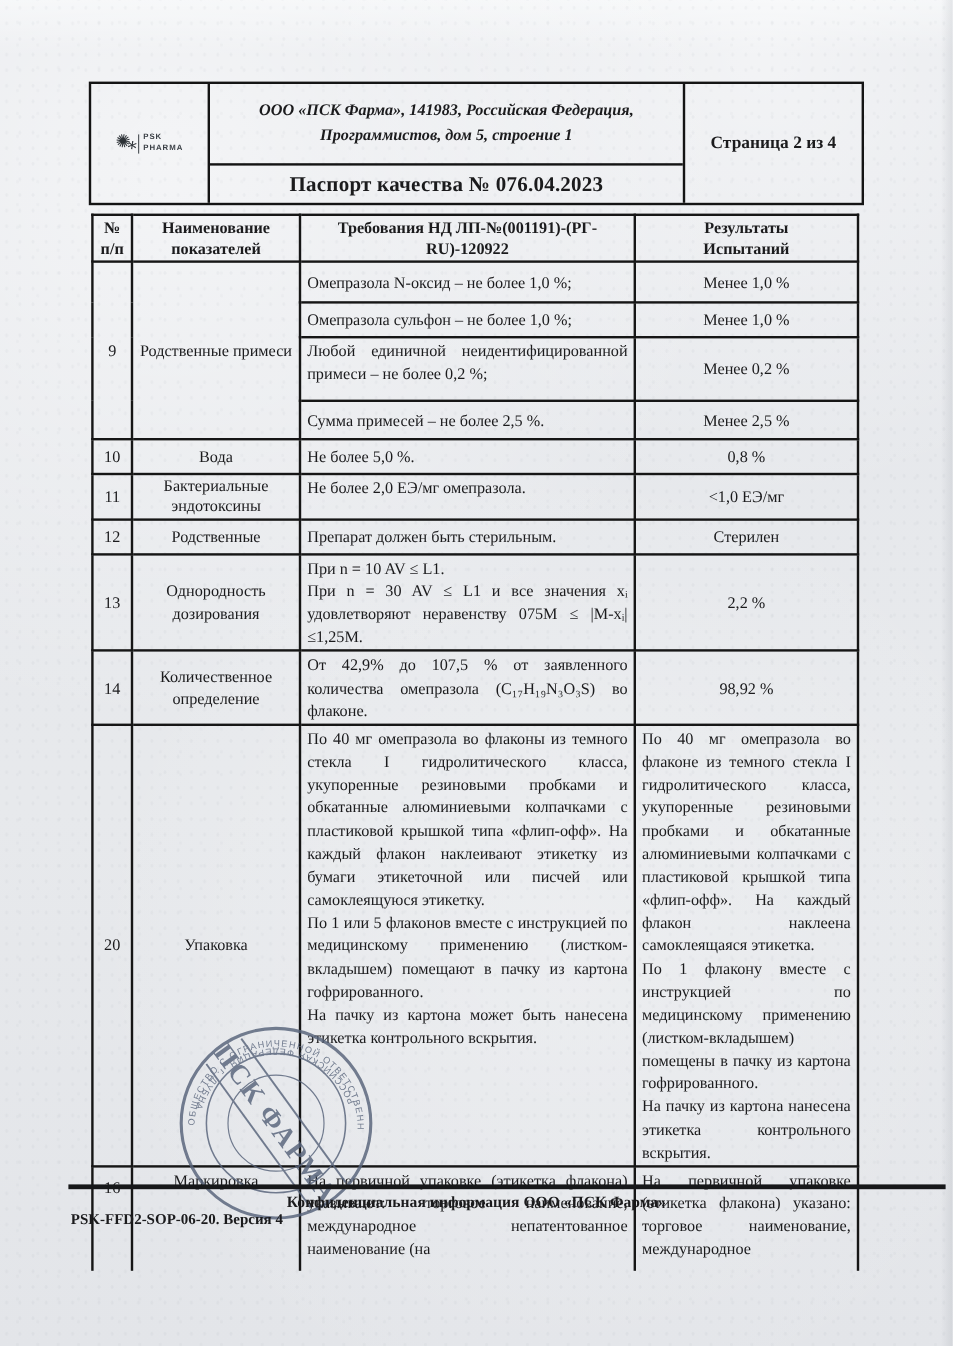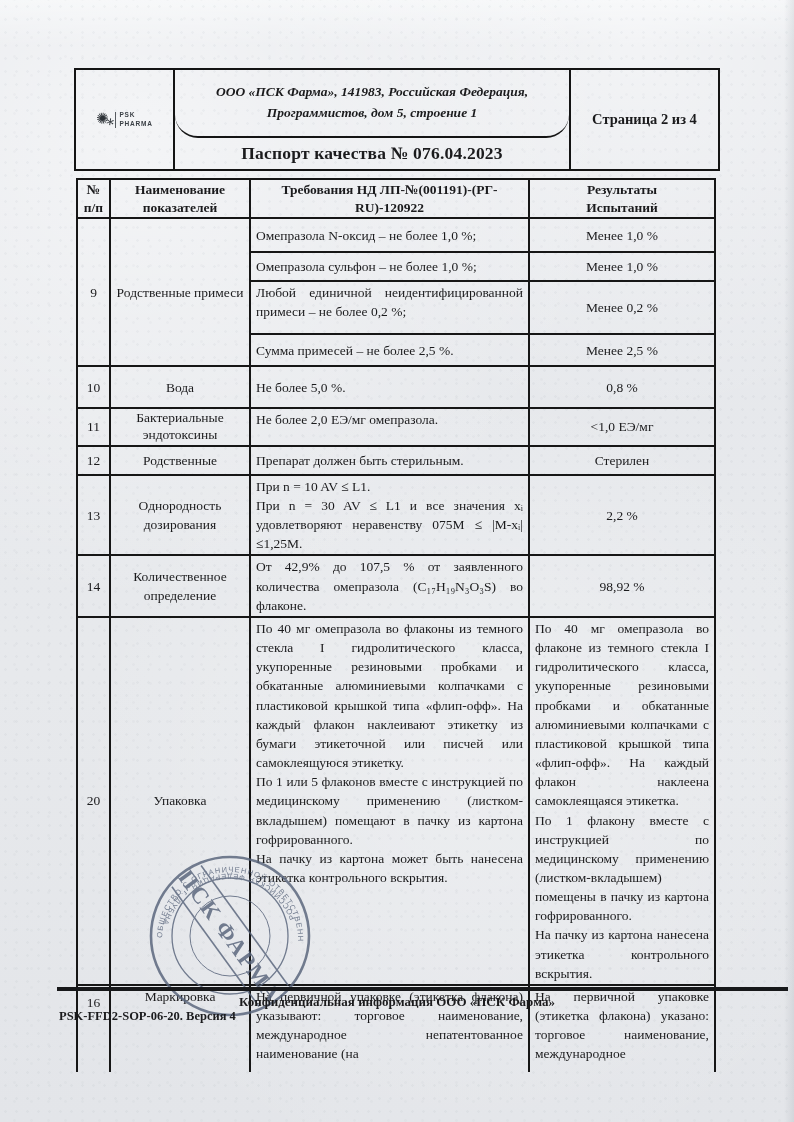--- a/index.html
+++ b/index.html
@@ -21,21 +21,21 @@
   .edge-right{position:absolute;top:0;right:0;width:10px;height:100%;
     background:linear-gradient(90deg,rgba(0,0,0,0) 0%,rgba(70,78,90,.10) 100%);}
 
   
   .hdr{position:absolute;left:74px;top:68px;width:642px;height:99px;
     border:2.5px solid #141414;display:grid;
     grid-template-columns:99px 394px auto;grid-template-rows:68px auto;background:transparent;}
   .hdr .logo-cell{grid-row:1/3;border-right:2.5px solid #141414;display:flex;align-items:center;justify-content:center;}
   .hdr .addr-cell{grid-row:1;grid-column:2;border-bottom:2.5px solid #141414;
     display:flex;flex-direction:column;align-items:center;justify-content:center;
-    font-weight:bold;font-style:italic;font-size:13.5px;line-height:1.55;text-align:center;border-radius:23px;}
+    font-weight:bold;font-style:italic;font-size:13.5px;line-height:1.55;text-align:center;}
   .hdr .page-cell{grid-row:1/3;grid-column:3;border-left:2.5px solid #141414;
     display:flex;align-items:center;justify-content:center;font-weight:bold;font-size:14.5px;}
   .hdr .pass-cell{grid-row:2;grid-column:2;display:flex;align-items:center;justify-content:center;
     font-weight:bold;font-size:17.5px;letter-spacing:.2px;}
   .logo{display:flex;align-items:center;gap:3px;}
   .logo .burst{font-size:15px;color:#2c3136;letter-spacing:-2px;line-height:1;transform:rotate(8deg);}
   .logo .bar{width:1px;height:16px;background:#565b60;}
   .logo .words{display:flex;flex-direction:column;font-family:"Liberation Sans","DejaVu Sans",sans-serif;
     font-size:6.5px;font-weight:bold;color:#3a3f45;letter-spacing:.8px;line-height:1.25;}
 
@@ -115,21 +115,21 @@
   </tr>
   <tr style="height:53px">
     <td class="top justify">Любой единичной неидентифицированной примеси – не более 0,2 %;</td>
     <td class="c-res">Менее 0,2 %</td>
   </tr>
   <tr style="height:32px">
     <td>Сумма примесей – не более 2,5 %.</td>
     <td class="c-res">Менее 2,5 %</td>
   </tr>
 
-  <tr style="height:42px">
+  <tr style="height:29px">
     <td class="c-num">10</td>
     <td class="c-name">Вода</td>
     <td>Не более 5,0 %.</td>
     <td class="c-res">0,8 %</td>
   </tr>
 
   <tr style="height:34px">
     <td class="c-num">11</td>
     <td class="c-name" style="line-height:1.25">Бактериальные эндотоксины</td>
     <td class="top">Не более 2,0 ЕЭ/мг омепразола.</td>

